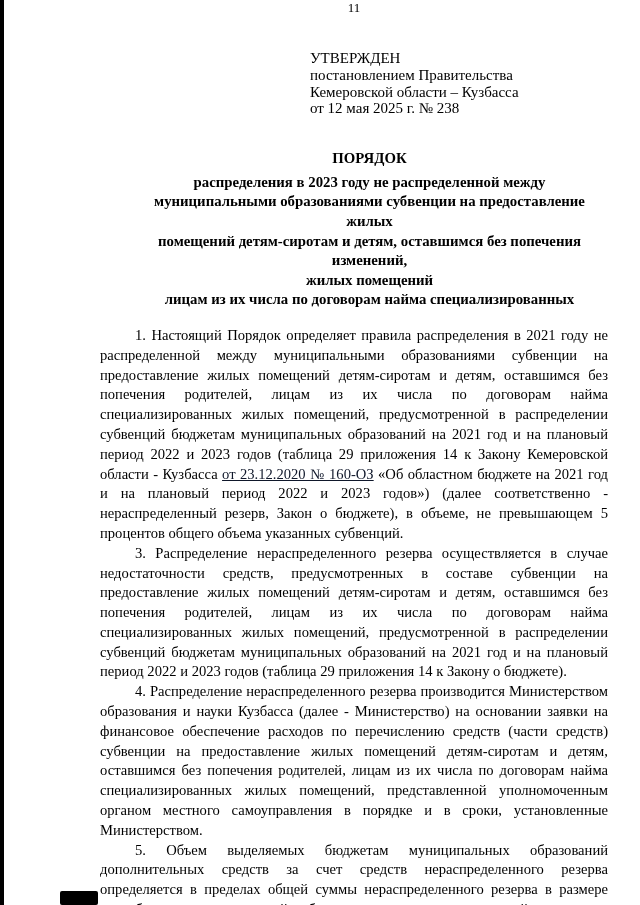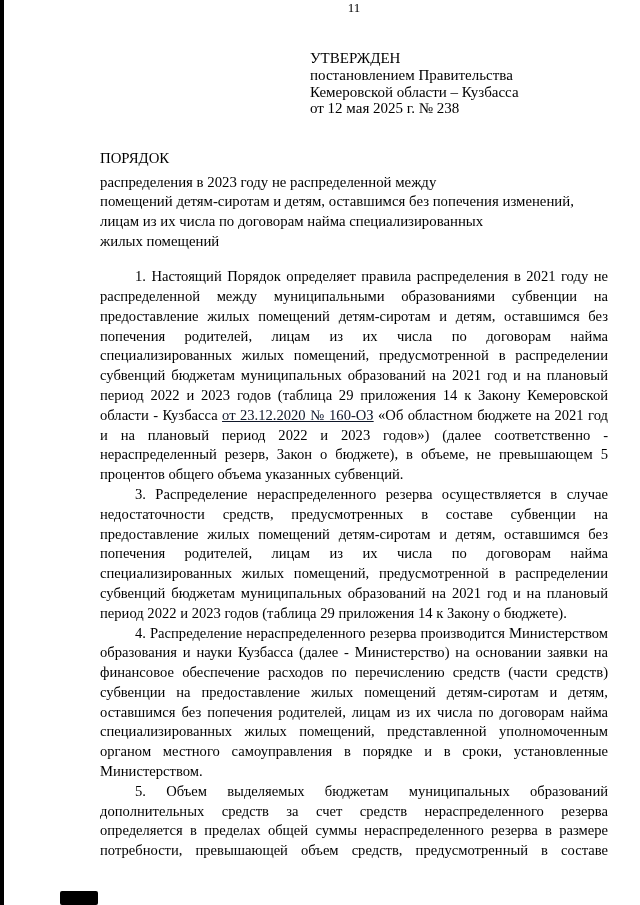--- a/index.html
+++ b/index.html
@@ -48,24 +48,25 @@
   .approval {
     width: 270px;
     margin: 34px 28px 0 auto;
     text-align: left;
     font-size: 15px;
     line-height: 16.8px;
   }
   .approval .approval-line { white-space: nowrap; }
   .title-block {
     margin-top: 32px;
-    text-align: left;
-    font-weight: normal;
+    text-align: center;
+    font-weight: bold;
     font-size: 14.8px;
     line-height: 19.6px;
+    margin-left: 31px;
   }
   .title-heading {
     margin-bottom: 4px;
   }
   .body-text {
     margin-top: 16px;
     font-size: 14.6px;
     line-height: 19.8px;
     text-align: justify;
   }
@@ -98,23 +99,24 @@
     <div class="approval">
       <div class="approval-line">УТВЕРЖДЕН</div>
       <div class="approval-line">постановлением Правительства</div>
       <div class="approval-line">Кемеровской области – Кузбасса</div>
       <div class="approval-line">от 12 мая 2025 г. № 238</div>
     </div>
 
     <div class="title-block">
       <div class="title-heading">ПОРЯДОК</div>
       <div class="title-line">распределения в 2023 году не распределенной между</div>
+      <div class="title-line">муниципальными образованиями субвенции на предоставление жилых</div>
       <div class="title-line">помещений детям-сиротам и детям, оставшимся без попечения изменений,</div>
+      <div class="title-line">жилых помещений</div>
       <div class="title-line">лицам из их числа по договорам найма специализированных</div>
-      <div class="title-line">жилых помещений</div>
     </div>
 
     <div class="body-text">
       <p><span>1. Настоящий Порядок определяет правила распределения в 2021 году не распределенной между муниципальными образованиями субвенции на предоставление жилых помещений детям-сиротам и детям, оставшимся без попечения родителей, лицам из их числа по договорам найма специализированных жилых помещений, предусмотренной в распределении субвенций бюджетам муниципальных образований на 2021 год и на плановый период 2022 и 2023 годов (таблица 29 приложения 14 к Закону Кемеровской области - Кузбасса </span><a href="#" class="doc-link">от 23.12.2020 № 160-ОЗ</a><span> «Об областном бюджете на 2021 год и на плановый период 2022 и 2023 годов») (далее соответственно - нераспределенный резерв, Закон о бюджете), в объеме, не превышающем 5 процентов общего объема указанных субвенций.</span></p>
       <p>3. Распределение нераспределенного резерва осуществляется в случае недостаточности средств, предусмотренных в составе субвенции на предоставление жилых помещений детям-сиротам и детям, оставшимся без попечения родителей, лицам из их числа по договорам найма специализированных жилых помещений, предусмотренной в распределении субвенций бюджетам муниципальных образований на 2021 год и на плановый период 2022 и 2023 годов (таблица 29 приложения 14 к Закону о бюджете).</p>
       <p>4. Распределение нераспределенного резерва производится Министерством образования и науки Кузбасса (далее - Министерство) на основании заявки на финансовое обеспечение расходов по перечислению средств (части средств) субвенции на предоставление жилых помещений детям-сиротам и детям, оставшимся без попечения родителей, лицам из их числа по договорам найма специализированных жилых помещений, представленной уполномоченным органом местного самоуправления в порядке и в сроки, установленные Министерством.</p>
       <p class="continues">5. Объем выделяемых бюджетам муниципальных образований дополнительных средств за счет средств нераспределенного резерва определяется в пределах общей суммы нераспределенного резерва в размере потребности, превышающей объем средств, предусмотренный в составе</p>
     </div>
 
   </div>

